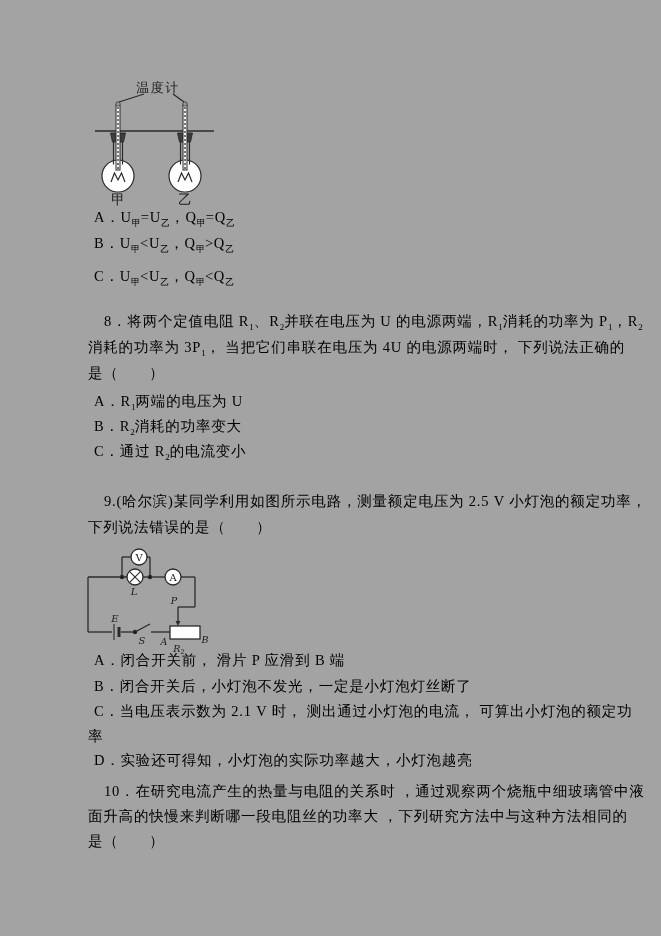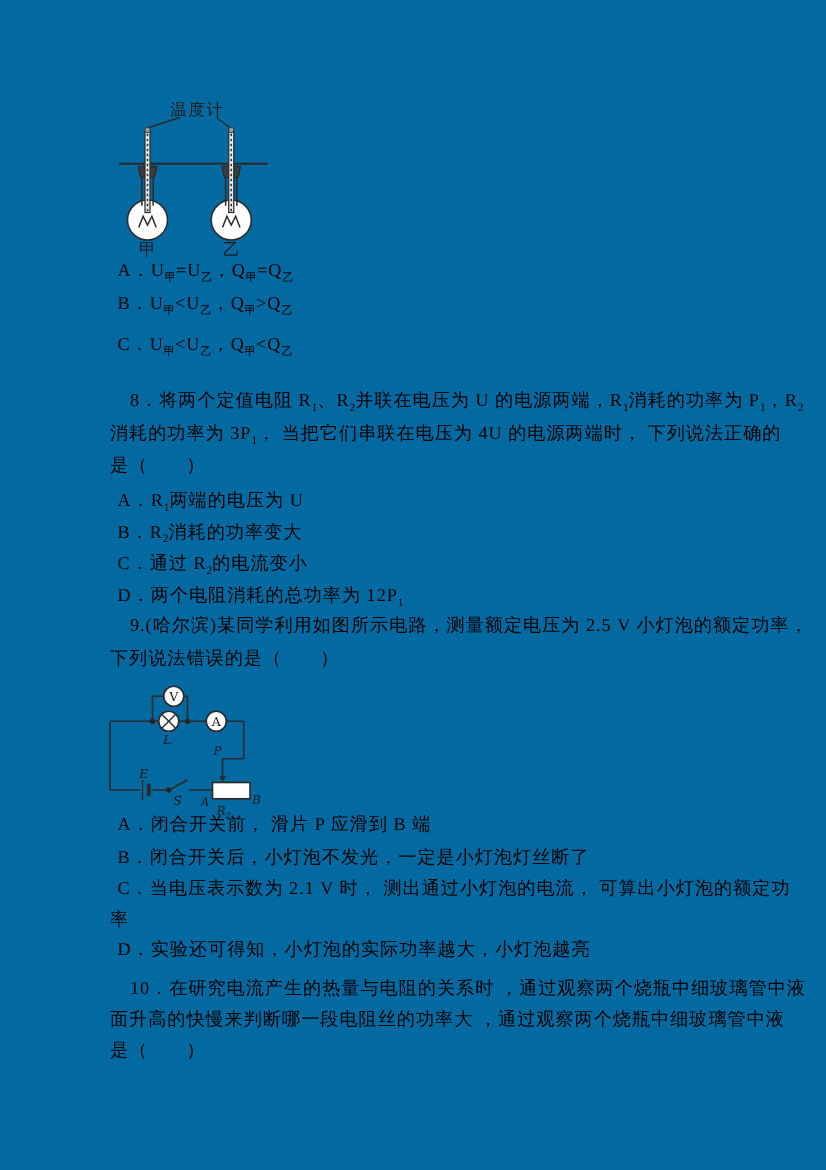--- a/index.html
+++ b/index.html
@@ -1,17 +1,17 @@
 <!DOCTYPE html>
 <html><head>
 <meta charset="utf-8">
 <style>
   html,body{margin:0;padding:0;background:#ffffff;}
   .page{
-    position:relative;width:661px;height:936px;background:#0369a1;
+    position:relative;width:661px;height:936px;background:#a3a3a3;
     font-family:"Liberation Serif","DejaVu Serif",serif;color:#000;overflow:hidden;text-align:center;
   }
   .line{
     position:absolute;left:88px;white-space:nowrap;
     font-size:14.5px;letter-spacing:0.8px;line-height:16px;color:#000;
   }
   .line.qstart{left:87px;margin-left:17px;}
   .line.opt{left:94px;}
   .line sub{font-size:9px;letter-spacing:0;}
   .fig{position:absolute;}
@@ -62,21 +62,20 @@
   <div class="line opt" style="top:209px">A．U<sub>甲</sub>=U<sub>乙</sub>，Q<sub>甲</sub>=Q<sub>乙</sub></div>
   <div class="line opt" style="top:235px">B．U<sub>甲</sub>&lt;U<sub>乙</sub>，Q<sub>甲</sub>&gt;Q<sub>乙</sub></div>
   <div class="line opt" style="top:268px">C．U<sub>甲</sub>&lt;U<sub>乙</sub>，Q<sub>甲</sub>&lt;Q<sub>乙</sub></div>
 
   <div class="line qstart" style="top:313px">8．将两个定值电阻 R<sub>1</sub>、R<sub>2</sub>并联在电压为 U 的电源两端，R<sub>1</sub>消耗的功率为 P<sub>1</sub>，R<sub>2</sub></div>
   <div class="line" style="top:339px">消耗的功率为 3P<sub>1</sub>， 当把它们串联在电压为 4U 的电源两端时， 下列说法正确的</div>
   <div class="line" style="top:365px">是（　　）</div>
   <div class="line opt" style="top:393px">A．R<sub>1</sub>两端的电压为 U</div>
   <div class="line opt" style="top:418px">B．R<sub>2</sub>消耗的功率变大</div>
   <div class="line opt" style="top:443px">C．通过 R<sub>2</sub>的电流变小</div>
-  <div class="line opt" style="top:469px">D．两个电阻消耗的总功率为 12P<sub>1</sub></div>
 
   <div class="line qstart" style="top:493px">9.(哈尔滨)某同学利用如图所示电路，测量额定电压为 2.5 V 小灯泡的额定功率，</div>
   <div class="line" style="top:519px">下列说法错误的是（　　）</div>
 
   <div class="fig" style="left:85px;top:545px;">
     <svg width="150" height="114" viewBox="0 0 150 114">
       <g stroke="#2a2a2a" stroke-width="1.3" fill="none">
 
         <line x1="3" y1="32" x2="3" y2="87"></line>
         <line x1="3" y1="87" x2="27" y2="87"></line>
@@ -127,16 +126,16 @@
     </svg>
   </div>
 
   <div class="line opt" style="top:678px">B．闭合开关后，小灯泡不发光，一定是小灯泡灯丝断了</div>
   <div class="line opt" style="top:652px">A．闭合开关前， 滑片 P 应滑到 B 端</div>
   <div class="line opt" style="top:703px">C．当电压表示数为 2.1 V 时， 测出通过小灯泡的电流， 可算出小灯泡的额定功</div>
   <div class="line" style="top:728px">率</div>
   <div class="line opt" style="top:752px">D．实验还可得知，小灯泡的实际功率越大，小灯泡越亮</div>
 
   <div class="line qstart" style="top:783px">10．在研究电流产生的热量与电阻的关系时 ，通过观察两个烧瓶中细玻璃管中液</div>
-  <div class="line" style="top:808px">面升高的快慢来判断哪一段电阻丝的功率大 ，通过观察两个烧瓶中细玻璃管中液</div>
+  <div class="line" style="top:808px">面升高的快慢来判断哪一段电阻丝的功率大 ，下列研究方法中与这种方法相同的</div>
   <div class="line" style="top:833px">是（　　）</div>
 
 </div>
 
 </body></html>

